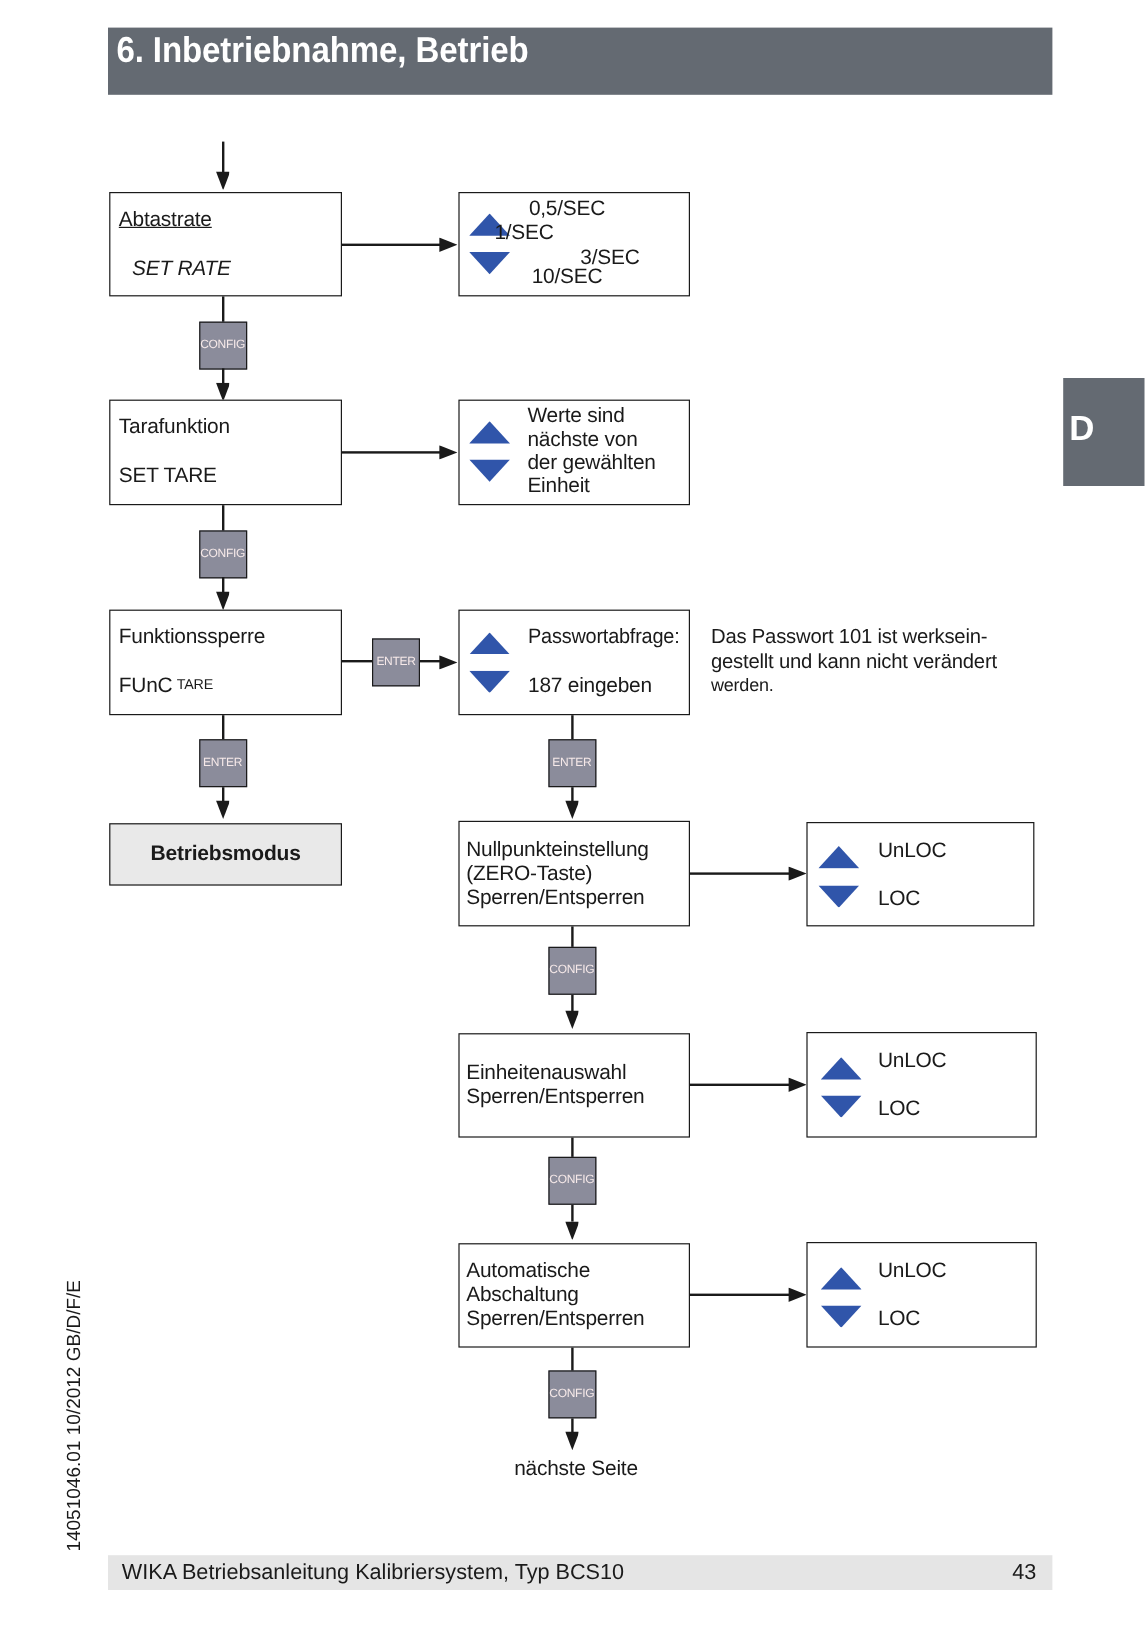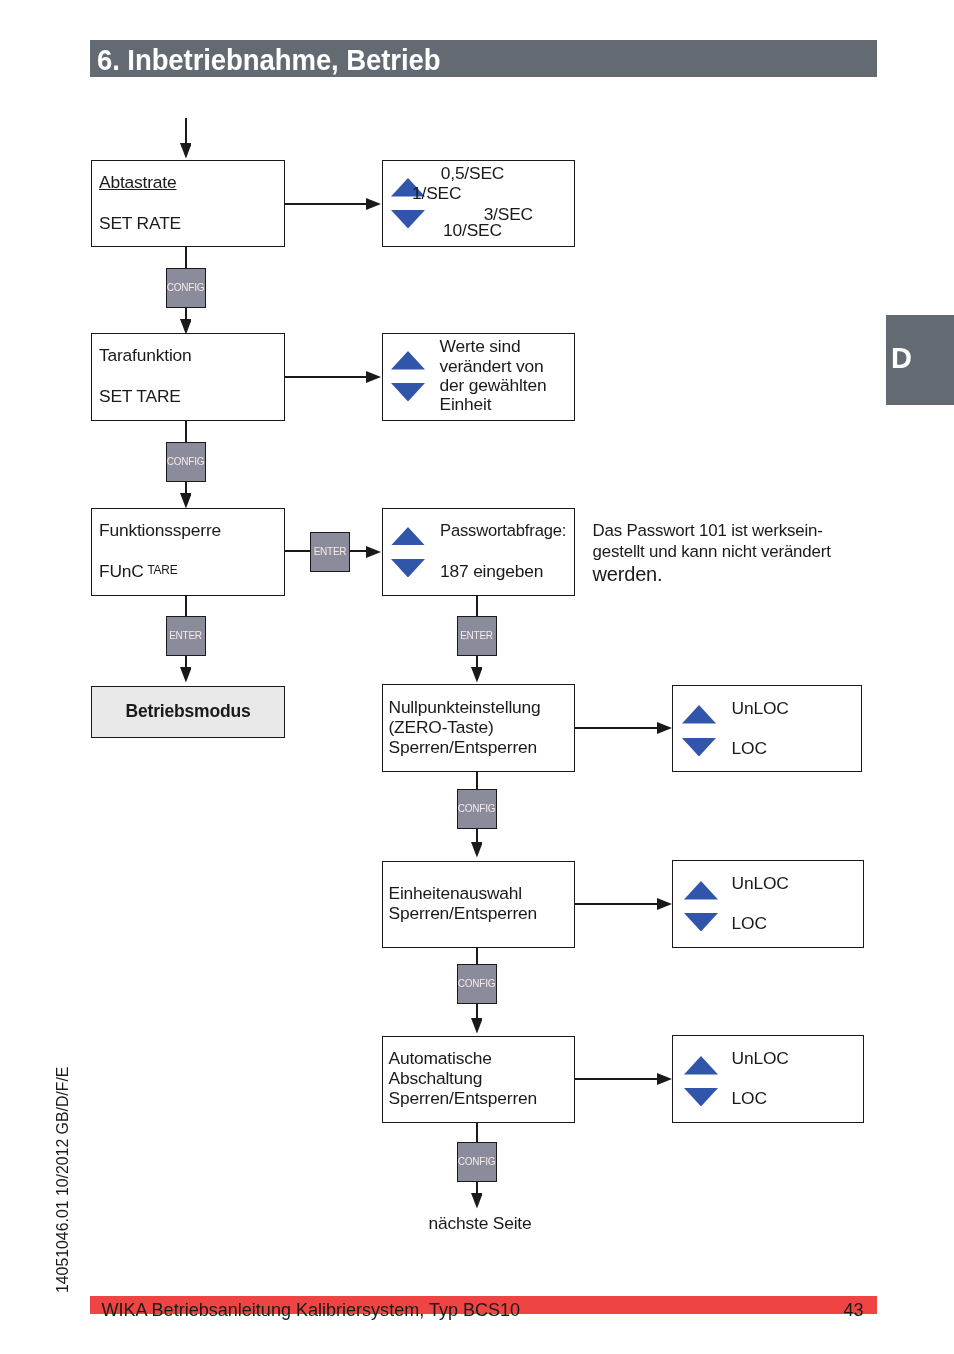--- a/index.html
+++ b/index.html
@@ -1,33 +1,33 @@
 <!DOCTYPE html>
 <html><head>
 <meta charset="utf-8">
 <style>
   * { box-sizing: border-box; }
   html, body { margin:0; padding:0; background:#ffffff; }
   body { width:954px; height:1354px; font-family:"Liberation Sans", sans-serif; color:#1a1a1a; }
   #page { position:relative; width:954px; height:1354px; overflow:hidden; background:#fff; }
 
   
-  .hdr-bar { position:absolute; left:90px; top:40px; width:787px; height:37px; background:#646a72;text-align:center; }
+  .hdr-bar { position:absolute; left:90px; top:23px; width:787px; height:56px; background:#646a72;text-align:center; }
   .hdr-title { position:absolute; left:7px; top:5px; font-size:30px; line-height:30px; transform:scaleX(0.918); transform-origin:left top; font-weight:bold; color:#ffffff; letter-spacing:-0.1px; }
 
   
   .side-tab { position:absolute; left:886.3px; top:315px; width:68px; height:89.5px; background:#646a72; }
   .side-tab span { position:absolute; left:4.8px; top:29.3px; font-size:29px; line-height:29px; font-weight:bold; color:#ffffff; }
 
   
   .margin-text { position:absolute; left:0; top:0; font-size:15.85px; line-height:15.85px; color:#1a1a1a; white-space:nowrap;
                  transform-origin: 0 0; }
 
   
-  .footer-bar { position:absolute; left:90px; top:1296px; width:787px; height:18px; background:#ef4444;padding-left:48px; }
+  .footer-bar { position:absolute; left:90px; top:1296px; width:787px; height:29px; background:#e5e5e5;padding-left:48px; }
   .footer-left { position:absolute; left:11.5px; top:5.2px; font-size:18.05px; line-height:18px; color:#1a1a1a; white-space:nowrap; }
   .footer-right { position:absolute; right:13.5px; top:5.2px; font-size:18.05px; line-height:18px; color:#1a1a1a; }
 
   
   .fbox { position:absolute; border:1.7px solid #1a1a1a; background:#fff; }
   .fbox.shaded { background:#e9e9e9; }
   .ftext { position:absolute; font-size:17.4px; color:#1a1a1a; white-space:nowrap; letter-spacing:-0.18px; }
   .ftext.bold { font-weight:bold; }
   .sup { font-size:11.9px; }
 
@@ -58,21 +58,21 @@
 <div class="footer-bar">
   <div class="footer-left">WIKA Betriebsanleitung Kalibriersystem, Typ BCS10</div>
   <div class="footer-right">43</div>
 </div>
 <div class="vline" style="left:184.5px; top:118px; height:27px;"></div>
 <svg class="ah" style="left:179.55px; top:142.70000000000002px;" width="11.9" height="15.6" viewBox="0 0 11.9 15.6">
       <polygon points="0,0 11.9,0 5.95,15.6" fill="#1a1a1a"></polygon>
     </svg>
 <div class="fbox" style="left:91.0px; top:160.0px; width:194.0px; height:87.0px;"></div>
 <div class="ftext" style="left:99.0px; top:172.0px;text-decoration:underline;">Abtastrate</div>
-<div class="ftext" style="left:99.0px; top:213.0px;">SET RATE</div>
+<div class="ftext" style="left:110px; top:213.0px;font-style:italic;">SET RATE</div>
 <div class="hline" style="left:285.0px; top:202.5px; width:84.5px;"></div>
 <svg class="ah" style="left:366.3px; top:197.5px;" width="15.2" height="12.0" viewBox="0 0 15.2 12.0">
       <polygon points="0,0 15.2,6.0 0,12.0" fill="#1a1a1a"></polygon>
     </svg>
 <div class="fbox" style="left:381.5px; top:160.0px; width:193.0px; height:87.0px;"></div>
 <svg class="tri" style="left:391.0px; top:178.0px;" width="34.0" height="18.5" viewBox="0 0 34.0 18.5">
       <polygon points="17.0,0 34.0,18.5 0,18.5" fill="#3055aa"></polygon>
     </svg>
 <svg class="tri" style="left:391.0px; top:210.0px;" width="34.0" height="18.5" viewBox="0 0 34.0 18.5">
       <polygon points="0,0 34.0,0 17.0,18.5" fill="#3055aa"></polygon>
@@ -97,21 +97,21 @@
       <polygon points="0,0 15.2,6.0 0,12.0" fill="#1a1a1a"></polygon>
     </svg>
 <div class="fbox" style="left:381.5px; top:333.0px; width:193.0px; height:88.0px;"></div>
 <svg class="tri" style="left:391.0px; top:351.0px;" width="34.0" height="18.5" viewBox="0 0 34.0 18.5">
       <polygon points="17.0,0 34.0,18.5 0,18.5" fill="#3055aa"></polygon>
     </svg>
 <svg class="tri" style="left:391.0px; top:383.0px;" width="34.0" height="18.5" viewBox="0 0 34.0 18.5">
       <polygon points="0,0 34.0,0 17.0,18.5" fill="#3055aa"></polygon>
     </svg>
 <div class="ftext" style="left:439.5px; top:336.3px;">Werte sind</div>
-<div class="ftext" style="left:439.5px; top:355.55px;">verändert von</div>
+<div class="ftext" style="left:439.5px; top:355.55px;">nächste von</div>
 <div class="ftext" style="left:439.5px; top:374.8px;">der gewählten</div>
 <div class="ftext" style="left:439.5px; top:394.05px;">Einheit</div>
 <div class="vline" style="left:184.5px; top:421.0px; height:22px;"></div>
 <div class="keybtn" style="left:165.5px; top:442.0px; width:40px; height:40px;">
       <span>CONFIG</span>
     </div>
 <div class="vline" style="left:184.5px; top:481.0px; height:22px;"></div>
 <svg class="ah" style="left:179.55px; top:493.4px;" width="11.9" height="15.6" viewBox="0 0 11.9 15.6">
       <polygon points="0,0 11.9,0 5.95,15.6" fill="#1a1a1a"></polygon>
     </svg>
@@ -130,21 +130,21 @@
 <svg class="tri" style="left:391.0px; top:526.5px;" width="34.0" height="18.5" viewBox="0 0 34.0 18.5">
       <polygon points="17.0,0 34.0,18.5 0,18.5" fill="#3055aa"></polygon>
     </svg>
 <svg class="tri" style="left:391.0px; top:558.5px;" width="34.0" height="18.5" viewBox="0 0 34.0 18.5">
       <polygon points="0,0 34.0,0 17.0,18.5" fill="#3055aa"></polygon>
     </svg>
 <div class="ftext" style="left:440.0px; top:520.2px; transform:scaleX(0.953); transform-origin:left top;">Passwortabfrage:</div>
 <div class="ftext" style="left:440.0px; top:561.3px;">187 eingeben</div>
 <div class="ftext" style="left:592.5px; top:521.0px; font-size:16.9px;">Das Passwort 101 ist werksein-</div>
 <div class="ftext" style="left:592.5px; top:542.2px; font-size:16.9px;">gestellt und kann nicht verändert</div>
-<div class="ftext" style="left:592.5px; top:563.4px; font-size:20px;">werden.</div>
+<div class="ftext" style="left:592.5px; top:563.4px; font-size:15px;">werden.</div>
 <div class="vline" style="left:184.5px; top:596.0px; height:21.0px;"></div>
 <div class="keybtn" style="left:165.5px; top:616.0px; width:40px; height:40px;">
       <span>ENTER</span>
     </div>
 <div class="vline" style="left:184.5px; top:656.0px; height:14px;"></div>
 <svg class="ah" style="left:179.55px; top:667.4px;" width="11.9" height="15.6" viewBox="0 0 11.9 15.6">
       <polygon points="0,0 11.9,0 5.95,15.6" fill="#1a1a1a"></polygon>
     </svg>
 <div class="fbox shaded" style="left:90.5px; top:686.0px; width:194.5px; height:52.0px;"></div>
 <div class="ftext bold" style="left:91.0px; top:701.4px; width:194.0px; text-align:center; font-size:17.5px;">Betriebsmodus</div>

